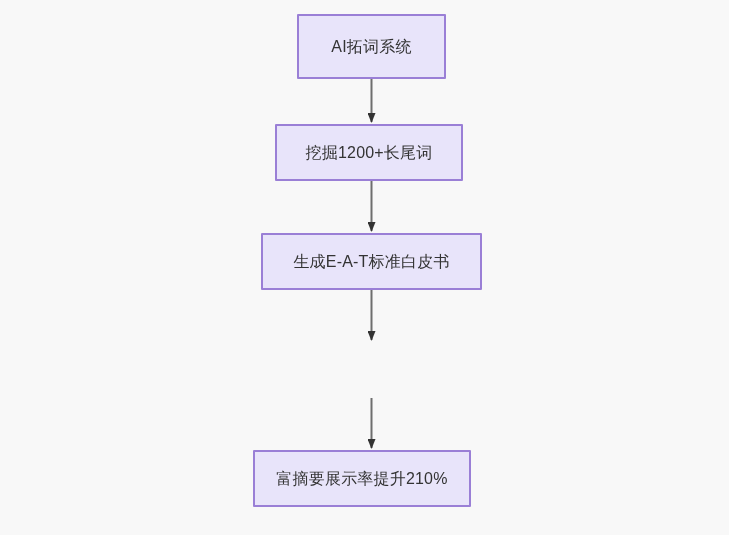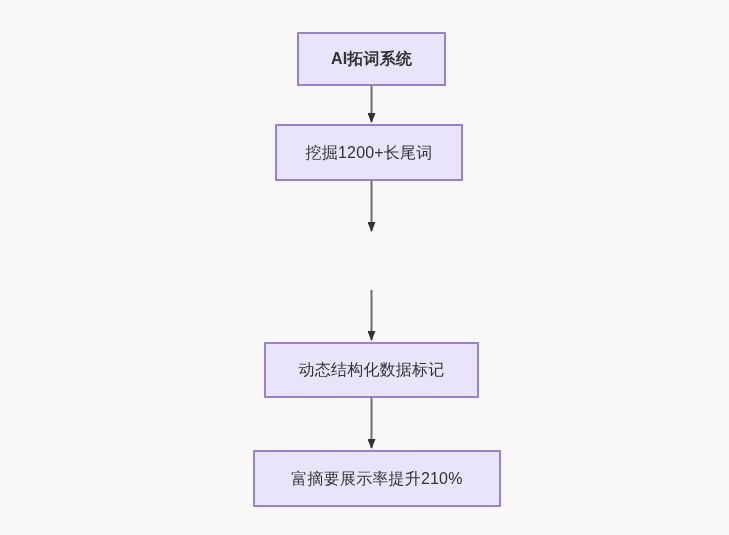--- a/index.html
+++ b/index.html
@@ -38,25 +38,25 @@
     font-family: "Liberation Sans", "DejaVu Sans", sans-serif;
     font-size: 16px;
     line-height: 20px;
     color: #333333;
     letter-spacing: 0.2px;
     white-space: nowrap;
     user-select: none;
   }
 
   
-  #node-0 { left: 297px; top: 32px;  width: 149px; height: 54px; font-weight: bold; }
+  #node-0 { left: 297px; top: 14px;  width: 149px; height: 65px; }
   #node-1 { left: 275px; top: 124px; width: 188px; height: 57px; }
   #node-2 { left: 261px; top: 233px; width: 221px; height: 57px; }
   #node-3 { left: 264px; top: 342px; width: 215px; height: 56px; }
-  #node-4 { left: 253px; top: 450px; width: 248px; height: 57px; }
+  #node-4 { left: 253px; top: 450px; width: 218px; height: 57px; }
 
   
   .flow-edge {
     position: absolute;
     left: 0;
     top: 0;
     width: 729px;
     height: 535px;
     pointer-events: none;
   }
@@ -83,22 +83,22 @@
   </svg>
 
   <div class="flow-node" id="node-0">
     <span class="flow-node-label">AI拓词系统</span>
   </div>
 
   <div class="flow-node" id="node-1">
     <span class="flow-node-label">挖掘1200+长尾词</span>
   </div>
 
+  <div class="flow-node" id="node-2">
+    <span class="flow-node-label">生成E-A-T标准白皮书</span>
+  </div>
 
-  <div class="flow-node" id="node-3">
-    <span class="flow-node-label">动态结构化数据标记</span>
-  </div>
 
   <div class="flow-node" id="node-4">
     <span class="flow-node-label">富摘要展示率提升210%</span>
   </div>
 
 </div>
 
 </body></html>

